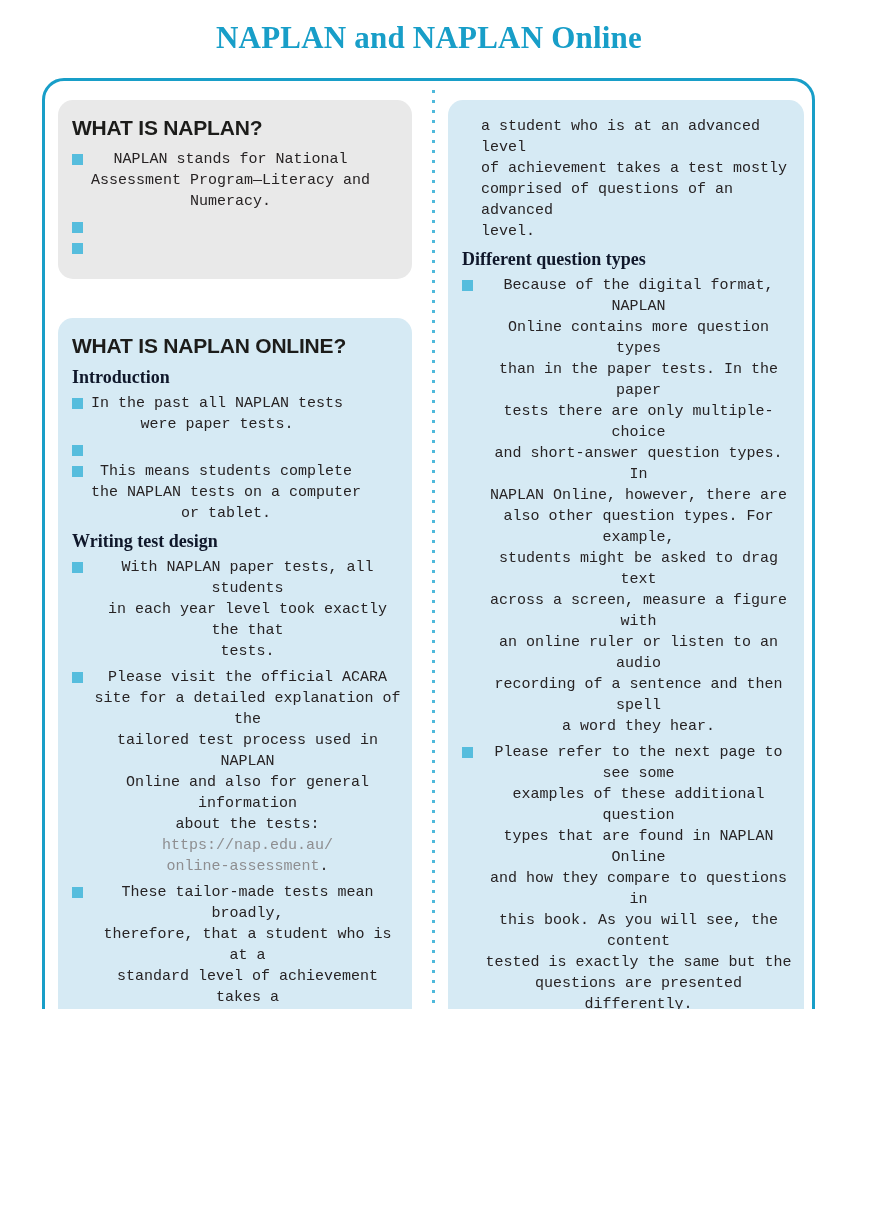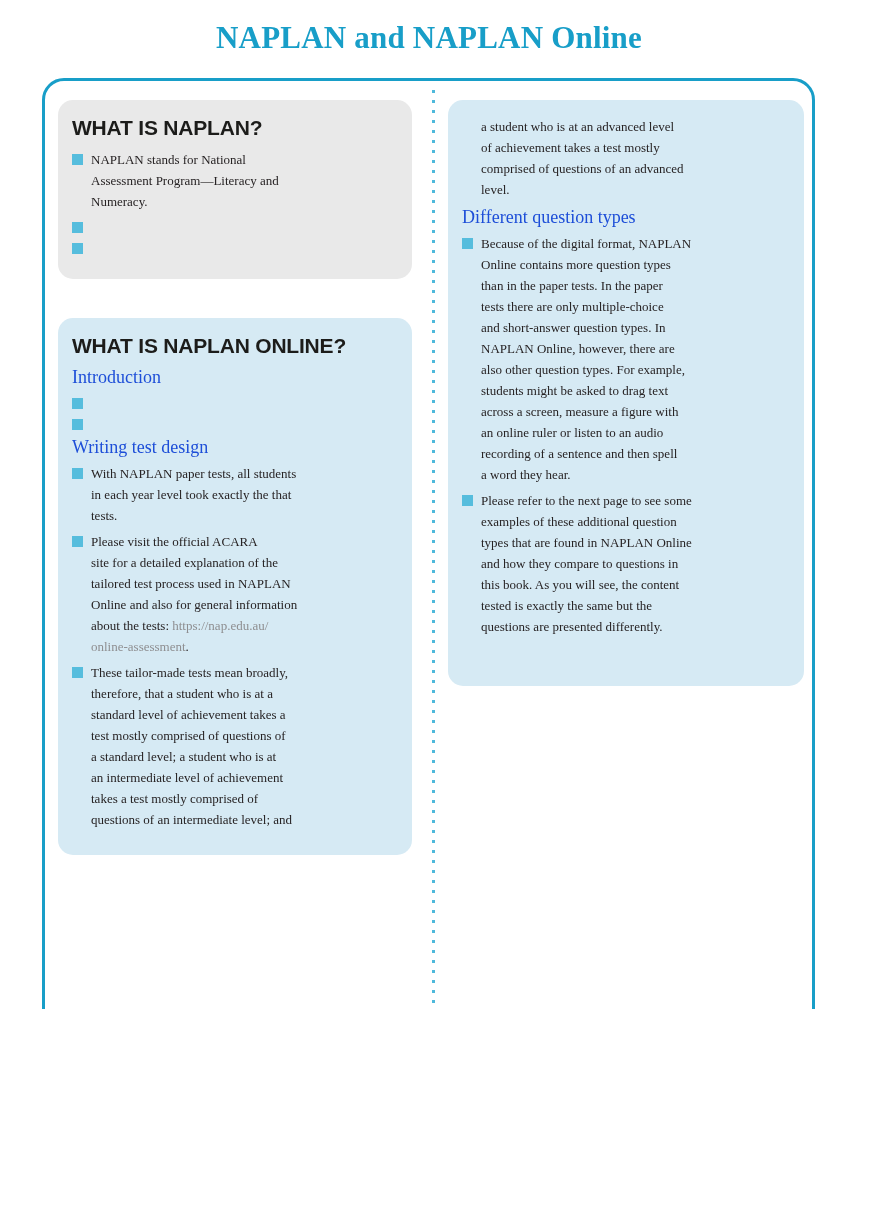--- a/index.html
+++ b/index.html
@@ -56,37 +56,38 @@
     margin: 0 0 9px 0;
     font-family: "Liberation Sans", sans-serif;
     font-weight: bold;
     font-size: 21px;
     letter-spacing: -0.2px;
     color: #1C1C1A;
   }
   .subhead {
     margin: 7px 0 5px 0;
     font-family: "Liberation Serif", serif;
-    font-weight: normal;
+    font-weight: bold;
     font-size: 18px;
-    color: #1d4ed8;
+    color: #0f172a;
   }
   .bullets { list-style: none; margin: 0; padding: 0; }
-  .bullet-item { display: flex; margin: 0 0 5px 0; }
+  .bullet-item { display: flex; margin: 0 0 5px 0; text-align: center; }
   .blt {
     flex: 0 0 11px;
     width: 11px; height: 11px;
     margin: 5px 8px 0 0;
     background: #56BDDD;
   }
   .txt, .para {
-    font-size: 13px;
+    font-size: 15px;
     line-height: 21px;
     color: #272324;
     white-space: pre-line;
+    font-family: Liberation Mono, monospace;
   }
   .para { margin: 0 0 6px 0; padding-left: 19px; }
   .url { color: #8E8E90; }
   .page-number {
     position: absolute;
     left: 26px; top: 1180px;
     font-family: "Liberation Sans", sans-serif;
     font-weight: bold;
     font-size: 20px;
     color: #189EC8;
@@ -142,23 +143,31 @@
       </ul>
     </section>
 
     <section class="box box-blue">
       <h2>WHAT IS NAPLAN ONLINE?</h2>
 
       <h3 class="subhead">Introduction</h3>
       <ul class="bullets">
         <li class="bullet-item">
           <span class="blt"></span>
-        </li>
-        <li class="bullet-item">
-          <span class="blt"></span>
+          <span class="txt">In the past all NAPLAN tests
+were paper tests.</span>
+        </li>
+        <li class="bullet-item">
+          <span class="blt"></span>
+        </li>
+        <li class="bullet-item">
+          <span class="blt"></span>
+          <span class="txt">This means students complete
+the NAPLAN tests on a computer
+or tablet.</span>
         </li>
       </ul>
 
       <h3 class="subhead">Writing test design</h3>
       <ul class="bullets">
         <li class="bullet-item">
           <span class="blt"></span>
           <span class="txt">With NAPLAN paper tests, all students
 in each year level took exactly the that
 tests.</span>

